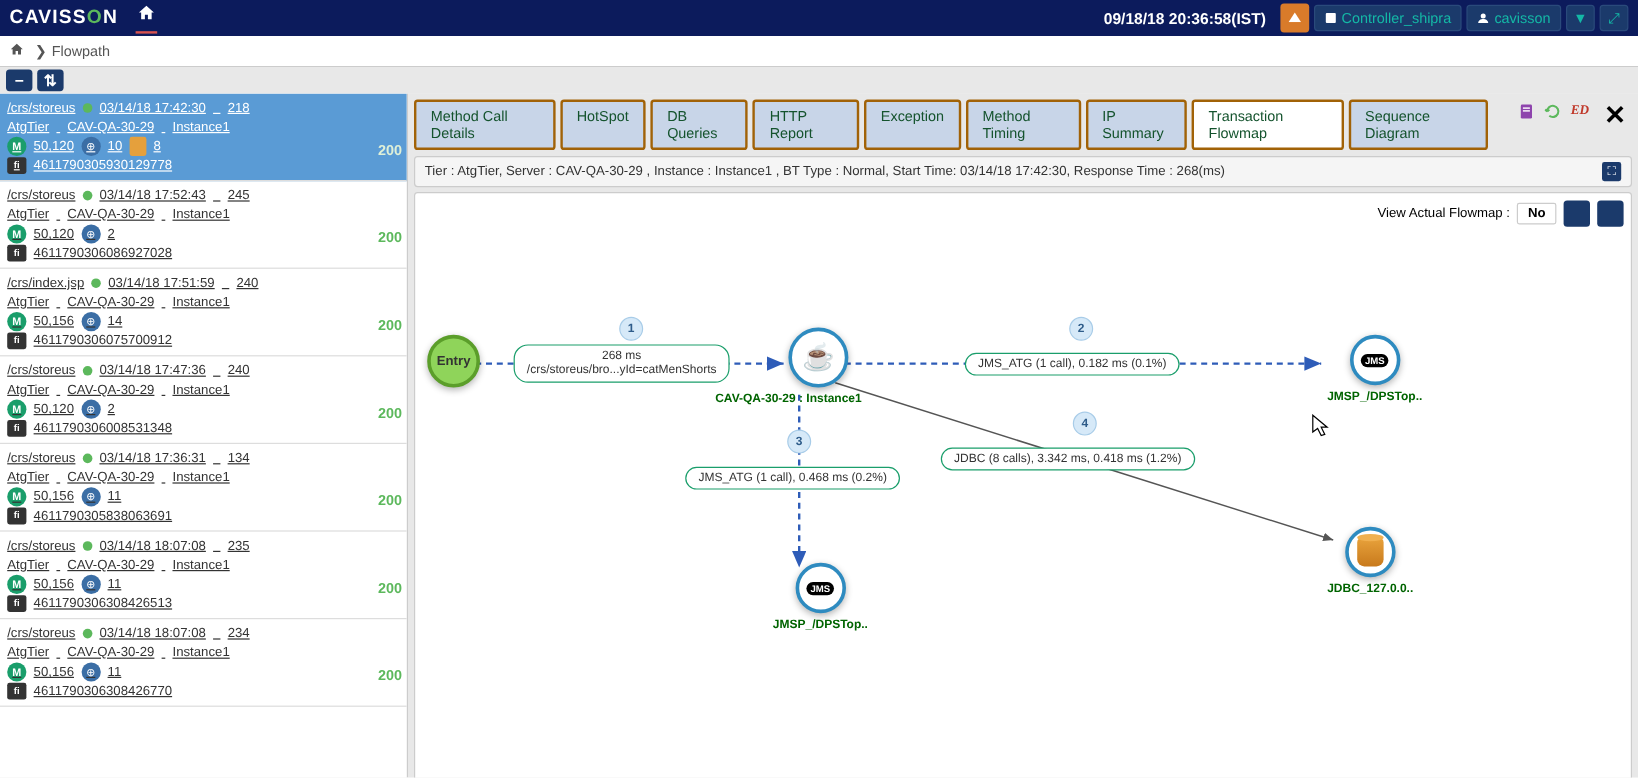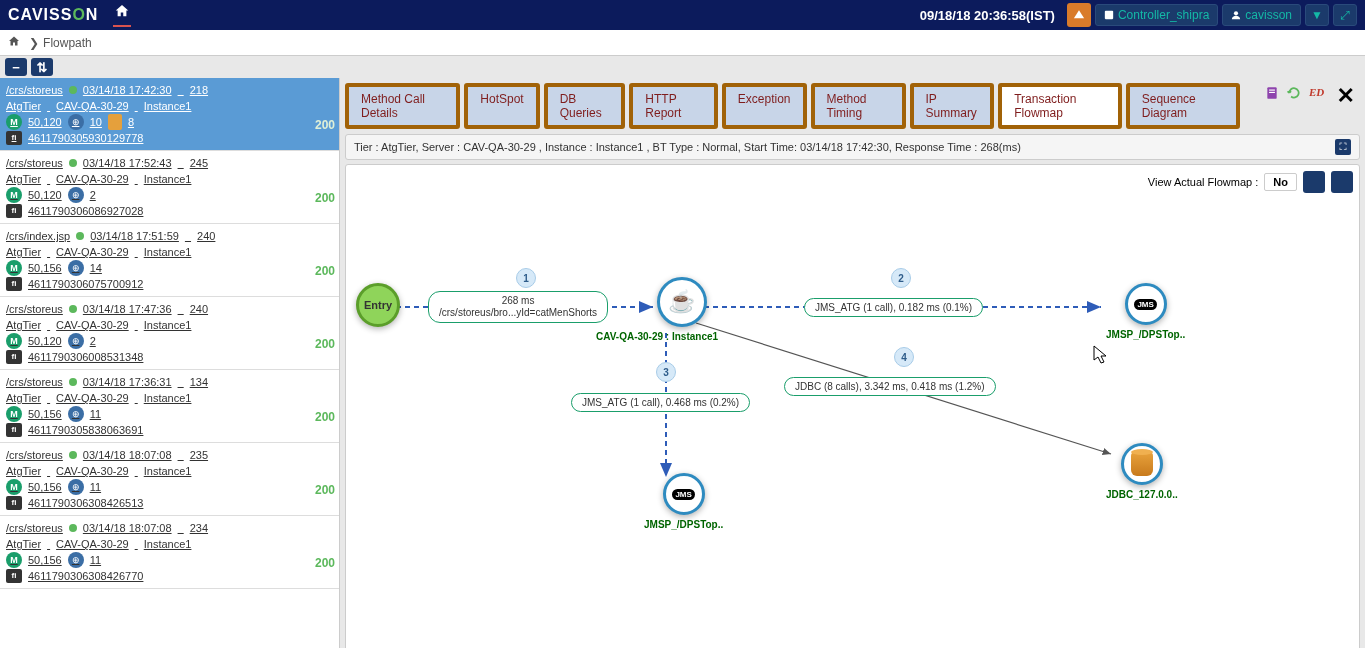--- a/index.html
+++ b/index.html
@@ -32,21 +32,21 @@
 .badge-m { background: #1A9E6B; color: #fff; width: 16px; height: 16px; border-radius: 50%; display: inline-flex; align-items: center; justify-content: center; font-size: 9px; font-weight: bold; }
 .badge-blue { background: #3B6EA5; color: #fff; width: 16px; height: 16px; border-radius: 50%; display: inline-flex; align-items: center; justify-content: center; font-size: 9px; }
 .badge-db { background: #E5A03C; width: 14px; height: 16px; border-radius: 2px; display: inline-block; }
 .badge-fi { background: #333; color: #fff; width: 16px; height: 14px; display: inline-flex; align-items: center; justify-content: center; font-size: 8px; font-weight: bold; border-radius: 2px; }
 .fp-status { position: absolute; right: 4px; top: 40px; color: #5CB85C; font-weight: bold; font-size: 12px; margin-left: 32px; }
 .fp-item.active .fp-status { color: #DFF0D8; }
 
 .content { flex: 1; background: #e8e8e8; padding: 5px; position: relative; }
 .close-x { position: absolute; right: 10px; top: 5px; font-size: 22px; font-weight: bold; cursor: pointer; }
 .tabs { display: flex; gap: 4px; margin-right: 120px; }
-.tab { background: #C8D5E8; border: 4px solid #a16207; padding: 5px 12px; font-size: 12px; color: #7f1d1d; border-radius: 3px; cursor: pointer; }
+.tab { background: #C8D5E8; border: 2px solid #a16207; padding: 5px 12px; font-size: 12px; color: #14532d; border-radius: 3px; cursor: pointer; }
 .tab.active { background: #fff; }
 .tab-icons { position: absolute; right: 40px; top: 8px; display: flex; gap: 6px; align-items: center; }
 .ti { width: 16px; height: 16px; font-size: 11px; font-weight: bold; font-style: italic; }
 .ti-e { color: #C0392B; font-family: Liberation Serif, serif; }
 .ti-green { color: #5CB85C; }
 .ti-purple { color: #8E44AD; }
 
 .infobar { background: #f5f5f5; border: 1px solid #ccc; padding: 4px 8px; font-size: 11px; color: #333; margin-top: 5px; border-radius: 3px; display: flex; justify-content: space-between; align-items: center; }
 .expand-icon { background: #1B3A6B; color: #fff; width: 16px; height: 16px; display: flex; align-items: center; justify-content: center; font-size: 10px; border-radius: 2px; cursor: pointer; }
 

